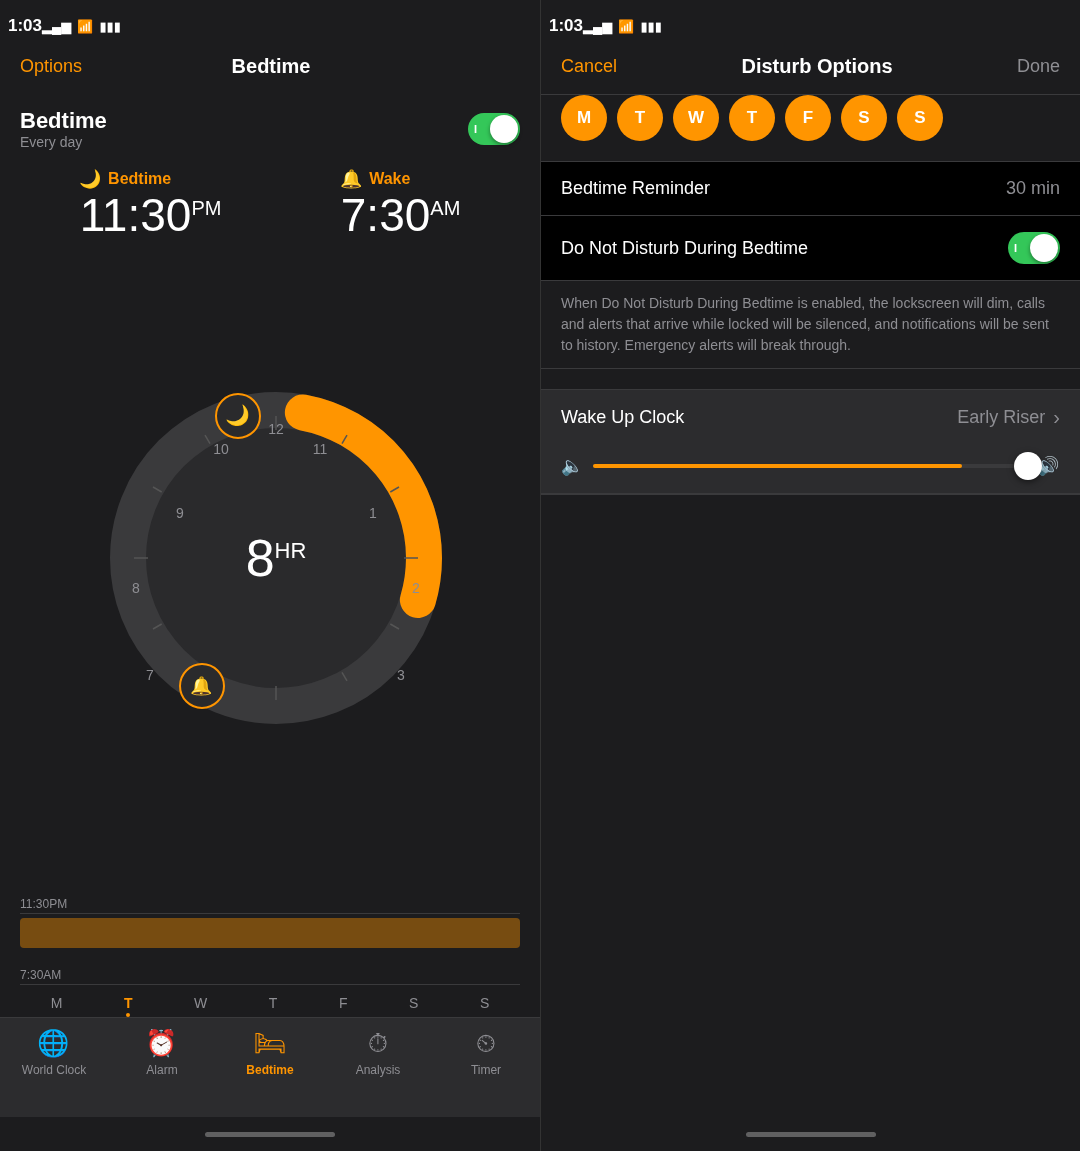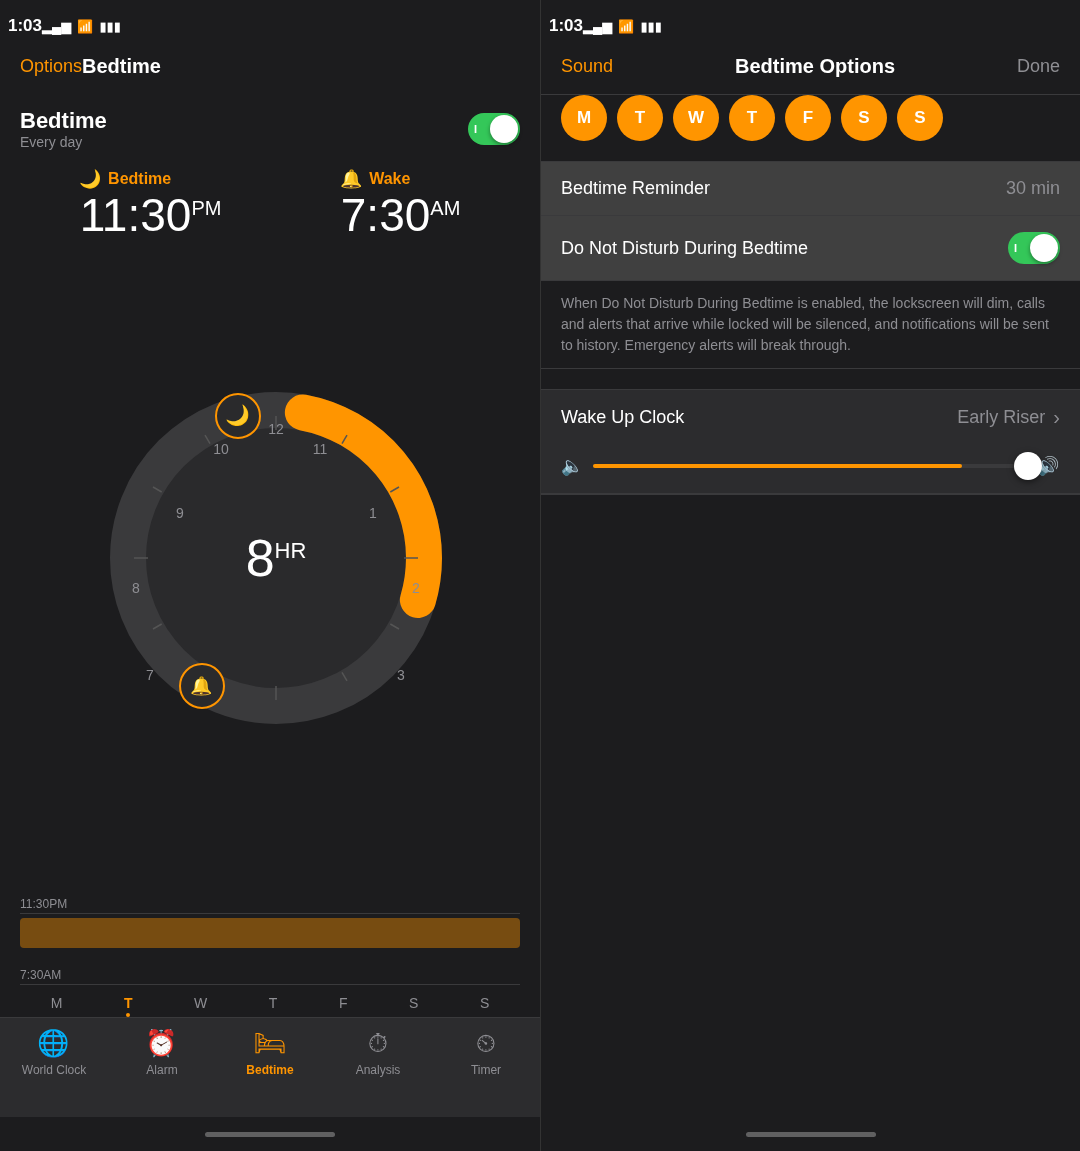--- a/index.html
+++ b/index.html
@@ -51,21 +51,21 @@
       gap: 6px;
     }
     .status-icons span {
       color: #fff;
       font-size: 13px;
     }
 
     
     .nav-bar {
       display: flex;
-      justify-content: flex-start;
+      justify-content: space-between;
       align-items: center;
       padding: 6px 20px 12px;
       height: 50px;
     }
     .nav-options {
       font-size: 18px;
       color: #FF9500;
       font-weight: 400;
     }
     .nav-title {
@@ -340,21 +340,21 @@
       justify-content: center;
       font-size: 17px;
       font-weight: 700;
       color: #fff;
     }
 
     
     .settings-section {
       border-top: 1px solid #3a3a3c;
       border-bottom: 1px solid #3a3a3c;
-      background: #404040;
+      background: #000000;
       margin: 0 0 0 0;
     }
     .settings-row {
       display: flex;
       justify-content: space-between;
       align-items: center;
       padding: 16px 20px;
       border-bottom: 1px solid #3a3a3c;
     }
     .settings-row:last-child {
@@ -611,22 +611,22 @@
   <div class="status-bar">
     <div class="status-time">1:03</div>
     <div class="status-icons">
       <span>▂▄▆</span>
       <span>📶</span>
       <span>▮▮▮</span>
     </div>
   </div>
 
   <div class="right-nav">
-    <span class="right-cancel">Sound</span>
-    <span class="right-title">Bedtime Options</span>
+    <span class="right-cancel">Cancel</span>
+    <span class="right-title">Disturb Options</span>
     <span class="right-done">Done</span>
   </div>
 
   <div class="divider"></div>
 
   <div class="days-row">
     <div class="day-circle">M</div>
     <div class="day-circle">T</div>
     <div class="day-circle">W</div>
     <div class="day-circle">T</div>

